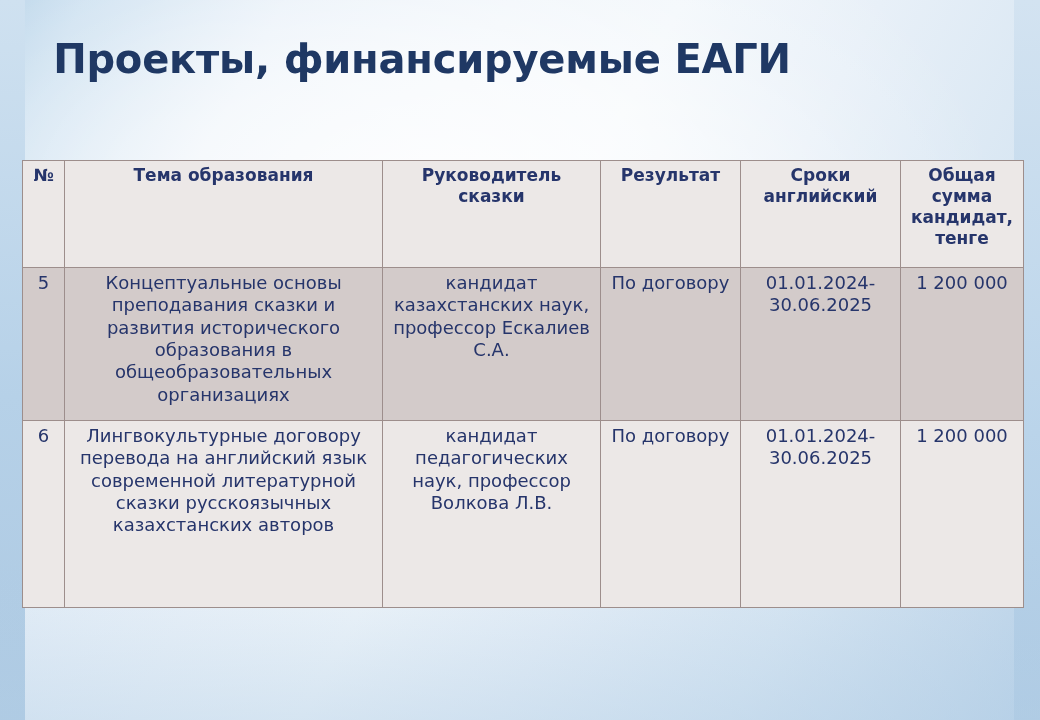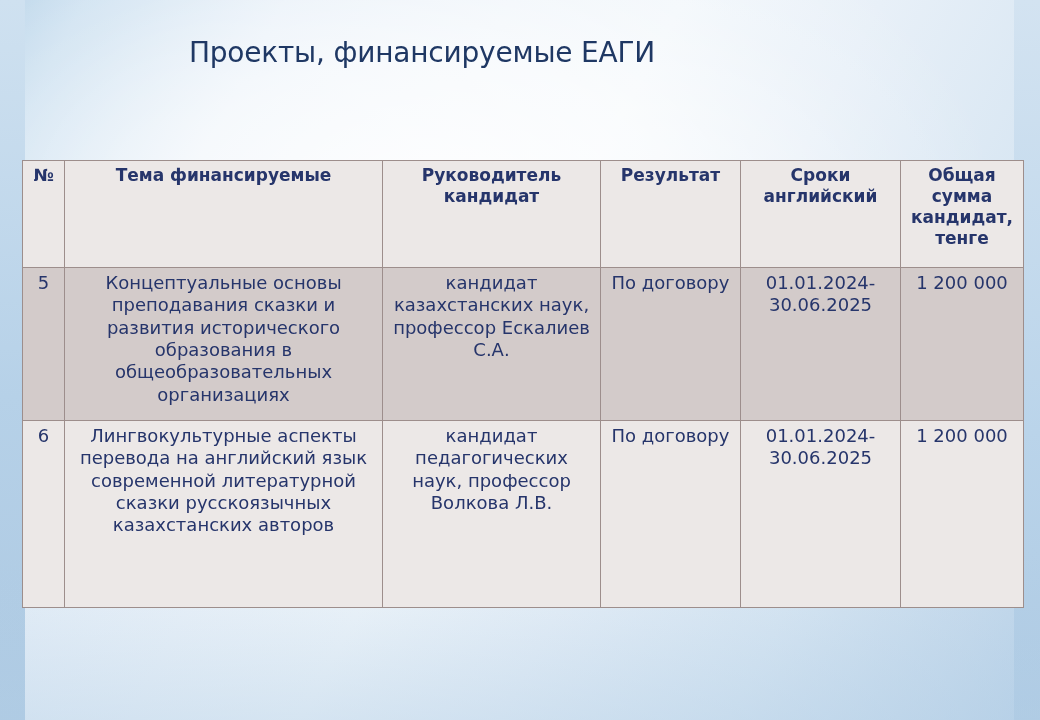--- a/index.html
+++ b/index.html
@@ -77,22 +77,22 @@
   }
 
   
   .title {
     position: absolute;
     left: 0;
     top: 36px;
     width: 844px;
     text-align: center;
     font-family: "DejaVu Sans", "Liberation Sans", sans-serif;
-    font-size: 28px;
-    font-weight: normal;
+    font-size: 40px;
+    font-weight: bold;
     letter-spacing: -0.2px;
     color: #1f3864;
     white-space: nowrap;
   }
 
   
   .table-wrap {
     position: absolute;
     left: 22px;
     top: 160px;
@@ -163,39 +163,39 @@
         <col class="c-num">
         <col class="c-topic">
         <col class="c-lead">
         <col class="c-res">
         <col class="c-term">
         <col class="c-sum">
       </colgroup>
       <thead>
         <tr>
           <th>№</th>
-          <th>Тема финансируемые</th>
-          <th>Руководитель кандидат</th>
+          <th>Тема образования</th>
+          <th>Руководитель сказки</th>
           <th>Результат</th>
           <th>Сроки английский</th>
           <th>Общая сумма кандидат, тенге</th>
         </tr>
       </thead>
       <tbody>
         <tr class="row-shaded row-5">
           <td class="cell-num">5</td>
           <td>Концептуальные основы преподавания сказки  и развития исторического образования в общеобразовательных организациях</td>
           <td>кандидат казахстанских наук, профессор Ескалиев С.А.</td>
           <td>По договору</td>
           <td>01.01.2024-30.06.2025</td>
           <td class="cell-sum">1 200 000</td>
         </tr>
         <tr class="row-plain row-6">
           <td class="cell-num">6</td>
-          <td>Лингвокультурные аспекты перевода на английский язык современной литературной сказки русскоязычных казахстанских авторов</td>
+          <td>Лингвокультурные договору перевода на английский язык современной литературной сказки русскоязычных казахстанских авторов</td>
           <td>кандидат педагогических наук, профессор Волкова Л.В.</td>
           <td>По договору</td>
           <td>01.01.2024-30.06.2025</td>
           <td class="cell-sum">1 200 000</td>
         </tr>
       </tbody>
     </table>
   </div>
 
 </div>

